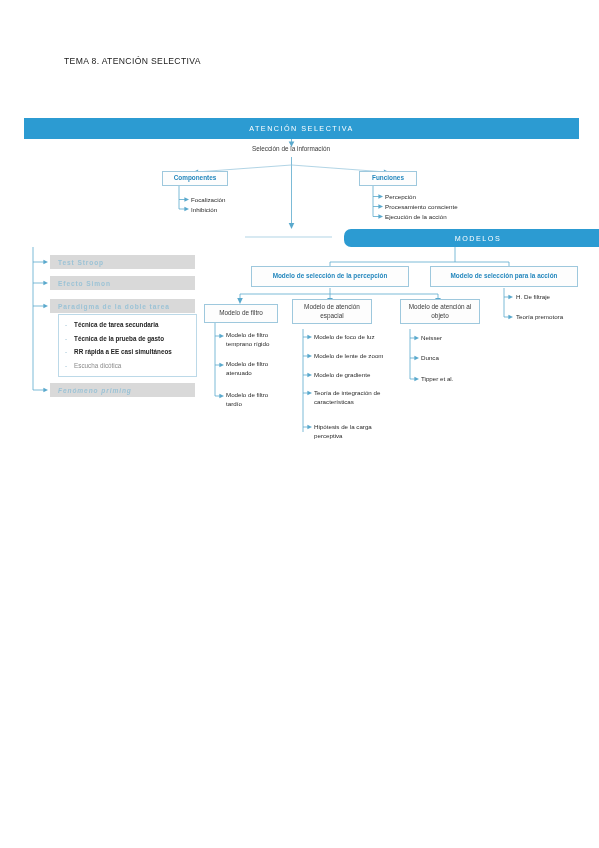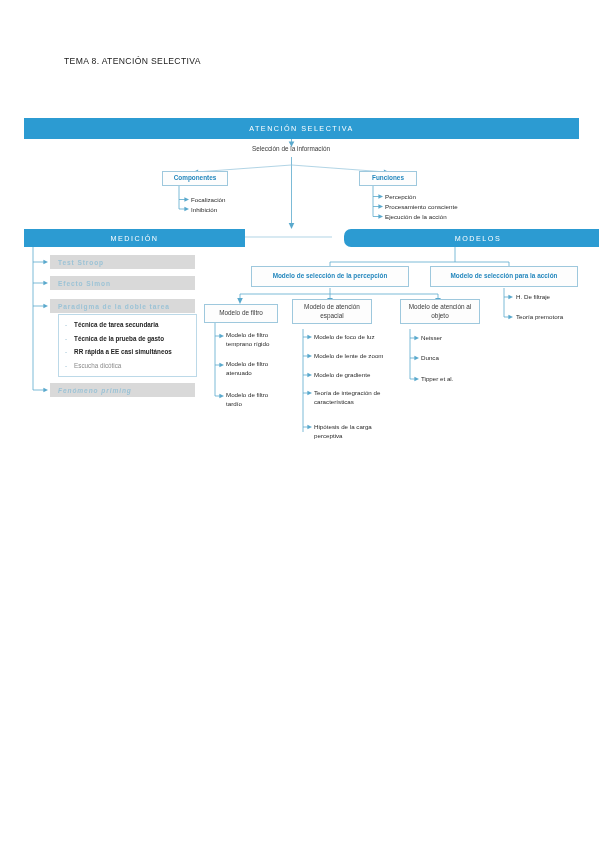--- a/index.html
+++ b/index.html
@@ -201,21 +201,20 @@
 
   <div class="abs obox bold" style="left:162px;top:171px;width:66px;height:15px;">Componentes</div>
   <div class="leaf" style="left:191px;top:196px;">Focalización</div>
   <div class="leaf" style="left:191px;top:205.5px;">Inhibición</div>
 
   <div class="abs obox bold" style="left:359px;top:171px;width:58px;height:15px;">Funciones</div>
   <div class="leaf" style="left:385px;top:193px;">Percepción</div>
   <div class="leaf" style="left:385px;top:203px;">Procesamiento consciente</div>
   <div class="leaf" style="left:385px;top:213px;">Ejecución de la acción</div>
 
-  <div class="abs banner" style="left:24px;top:229px;width:221px;height:18px;">MEDICIÓN</div>
 
   <div class="abs banner" style="left:344px;top:229px;width:268px;height:18px;border-radius:7px;">MODELOS</div>
 
   <div class="abs chip" style="left:50px;top:255px;width:145px;height:14px;">Test Stroop</div>
   <div class="abs chip" style="left:50px;top:276px;width:145px;height:14px;">Efecto Simon</div>
   <div class="abs chip" style="left:50px;top:299px;width:145px;height:14px;">Paradigma de la doble tarea</div>
   <div class="abs chip italic" style="left:50px;top:383px;width:145px;height:14px;">Fenómeno priming</div>
 
   <div class="abs panel" style="left:58px;top:314px;width:139px;height:63px;">
     <div class="row">

